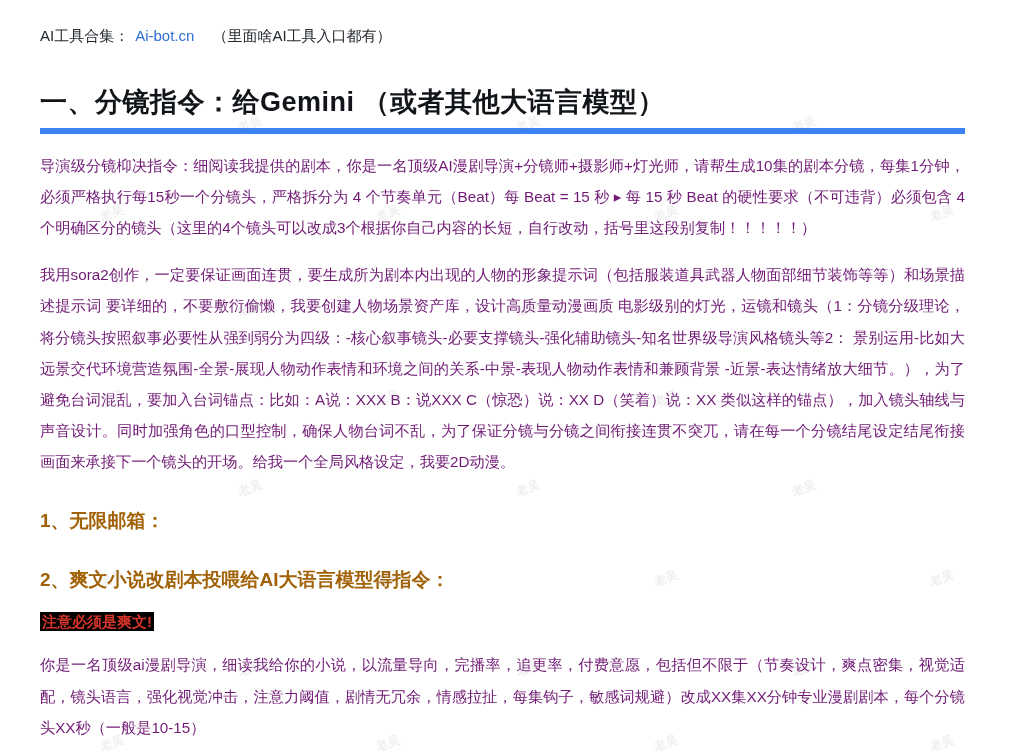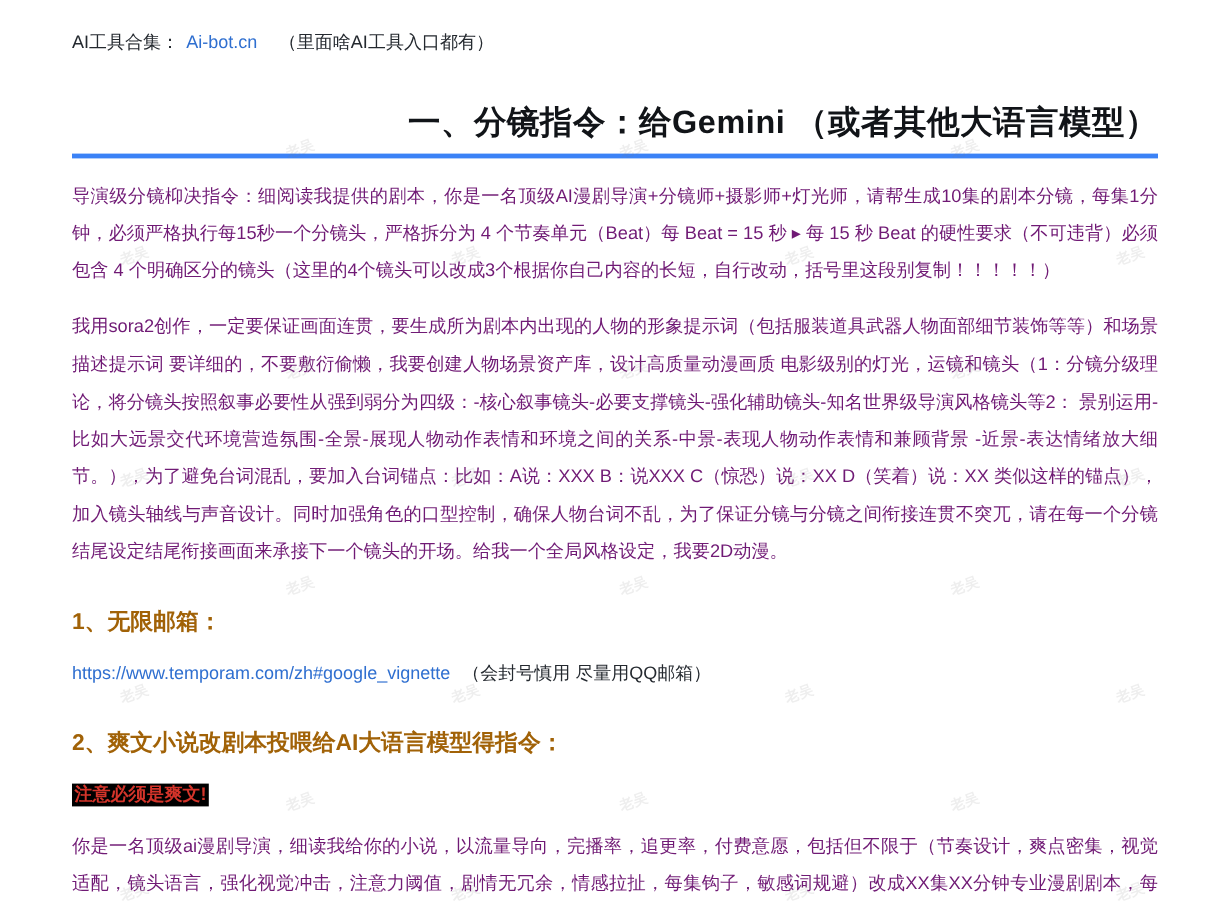--- a/index.html
+++ b/index.html
@@ -13,21 +13,21 @@
     font-family: "Liberation Sans", sans-serif;
     color: #1f2328;
     overflow: hidden;
     position: relative;
   }
   .page {
     position: relative;
     width: 1009px;
     height: 751px;
     box-sizing: border-box;
-    padding: 14px 44px 0 60px;
+    padding: 14px 44px 0 40px;
   }
   .intro-line {
     font-size: 15px;
     line-height: 1.6;
     color: #24292f;
     margin: 10px 0 0 0;
     white-space: nowrap;
   }
   .intro-line .link {
     color: #2f6fd0;
@@ -38,23 +38,22 @@
     color: #24292f;
     margin-left: 12px;
   }
   h1.section-title {
     font-size: 27px;
     font-weight: bold;
     letter-spacing: 0.5px;
     color: #111418;
     margin: 36px 0 10px 0;
     padding-bottom: 6px;
-    border-bottom: 4px solid #3b82f6;
+    border-bottom: 6px solid #3b82f6;
     line-height: 1.4;
-    text-align: right;
   }
   h3.sub-title {
     font-size: 19px;
     font-weight: bold;
     color: #a16207;
     margin: 30px 0 8px 0;
     line-height: 1.5;
   }
   p.body-text {
     font-size: 15.2px;
@@ -114,23 +113,20 @@
   </div>
 
   <h1 class="section-title">一、分镜指令：给Gemini （或者其他大语言模型）</h1>
 
   <p class="body-text">导演级分镜枊决指令：细阅读我提供的剧本，你是一名顶级AI漫剧导演+分镜师+摄影师+灯光师，请帮生成10集的剧本分镜，每集1分钟，必须严格执行每15秒一个分镜头，严格拆分为 4 个节奏单元（Beat）每 Beat = 15 秒 ▸ 每 15 秒 Beat 的硬性要求（不可违背）必须包含 4 个明确区分的镜头（这里的4个镜头可以改成3个根据你自己内容的长短，自行改动，括号里这段别复制！！！！！）</p>
 
   <p class="body-text">我用sora2创作，一定要保证画面连贯，要生成所为剧本内出现的人物的形象提示词（包括服装道具武器人物面部细节装饰等等）和场景描述提示词 要详细的，不要敷衍偷懒，我要创建人物场景资产库，设计高质量动漫画质 电影级别的灯光，运镜和镜头（1：分镜分级理论，将分镜头按照叙事必要性从强到弱分为四级：-核心叙事镜头-必要支撑镜头-强化辅助镜头-知名世界级导演风格镜头等2： 景别运用-比如大远景交代环境营造氛围-全景-展现人物动作表情和环境之间的关系-中景-表现人物动作表情和兼顾背景 -近景-表达情绪放大细节。），为了避免台词混乱，要加入台词锚点：比如：A说：XXX B：说XXX C（惊恐）说：XX D（笑着）说：XX 类似这样的锚点），加入镜头轴线与声音设计。同时加强角色的口型控制，确保人物台词不乱，为了保证分镜与分镜之间衔接连贯不突兀，请在每一个分镜结尾设定结尾衔接画面来承接下一个镜头的开场。给我一个全局风格设定，我要2D动漫。</p>
 
   <h3 class="sub-title">1、无限邮箱：</h3>
 
-  <div class="link-line">
-    <a href="#">https://www.temporam.com/zh#google_vignette</a><span class="paren">（会封号慎用 尽量用QQ邮箱）</span>
-  </div>
 
   <h3 class="sub-title">2、爽文小说改剧本投喂给AI大语言模型得指令：</h3>
 
   <div class="highlight-line">
     <span class="highlight">注意必须是爽文!</span>
   </div>
 
   <p class="body-text tight">你是一名顶级ai漫剧导演，细读我给你的小说，以流量导向，完播率，追更率，付费意愿，包括但不限于（节奏设计，爽点密集，视觉适配，镜头语言，强化视觉冲击，注意力阈值，剧情无冗余，情感拉扯，每集钩子，敏感词规避）改成XX集XX分钟专业漫剧剧本，每个分镜头XX秒（一般是10-15）</p>
 
 </div>

